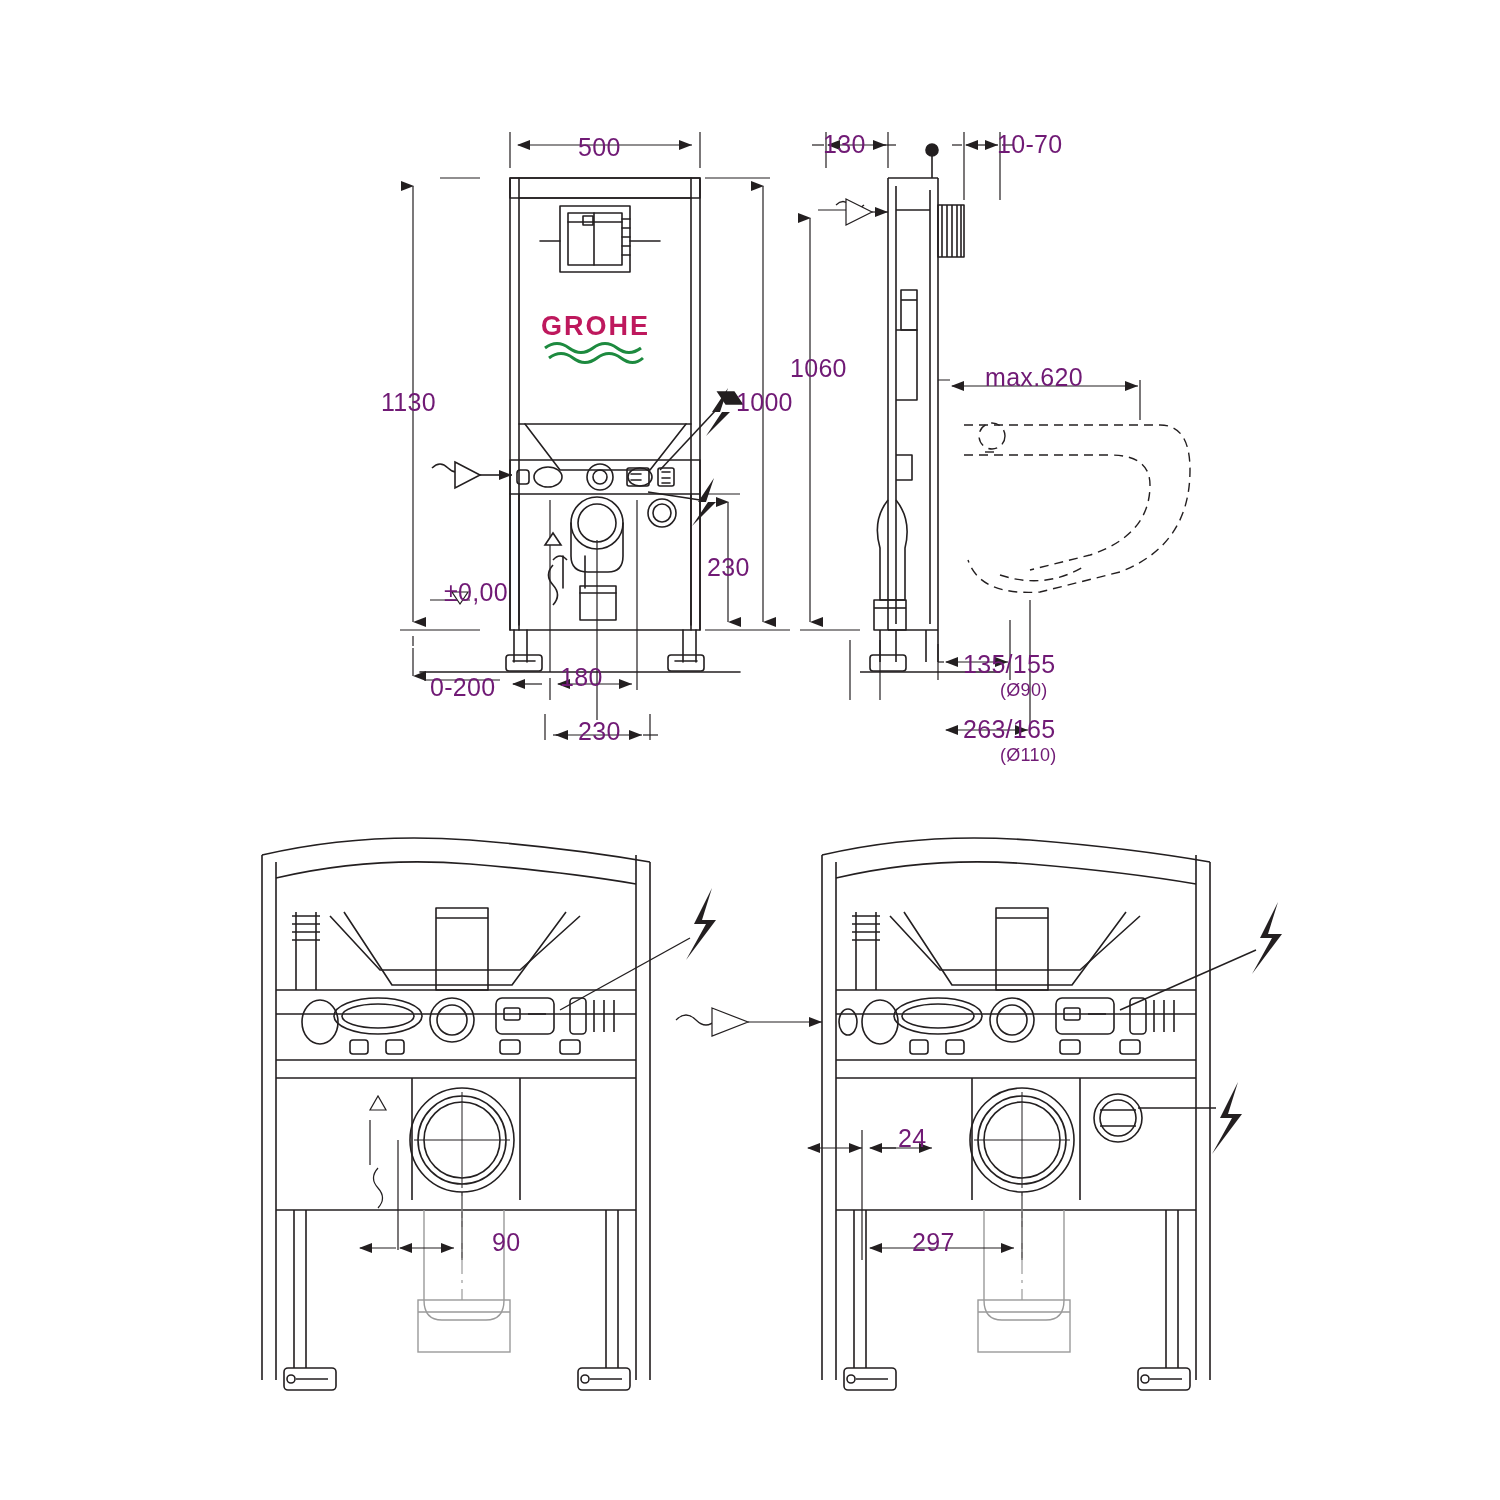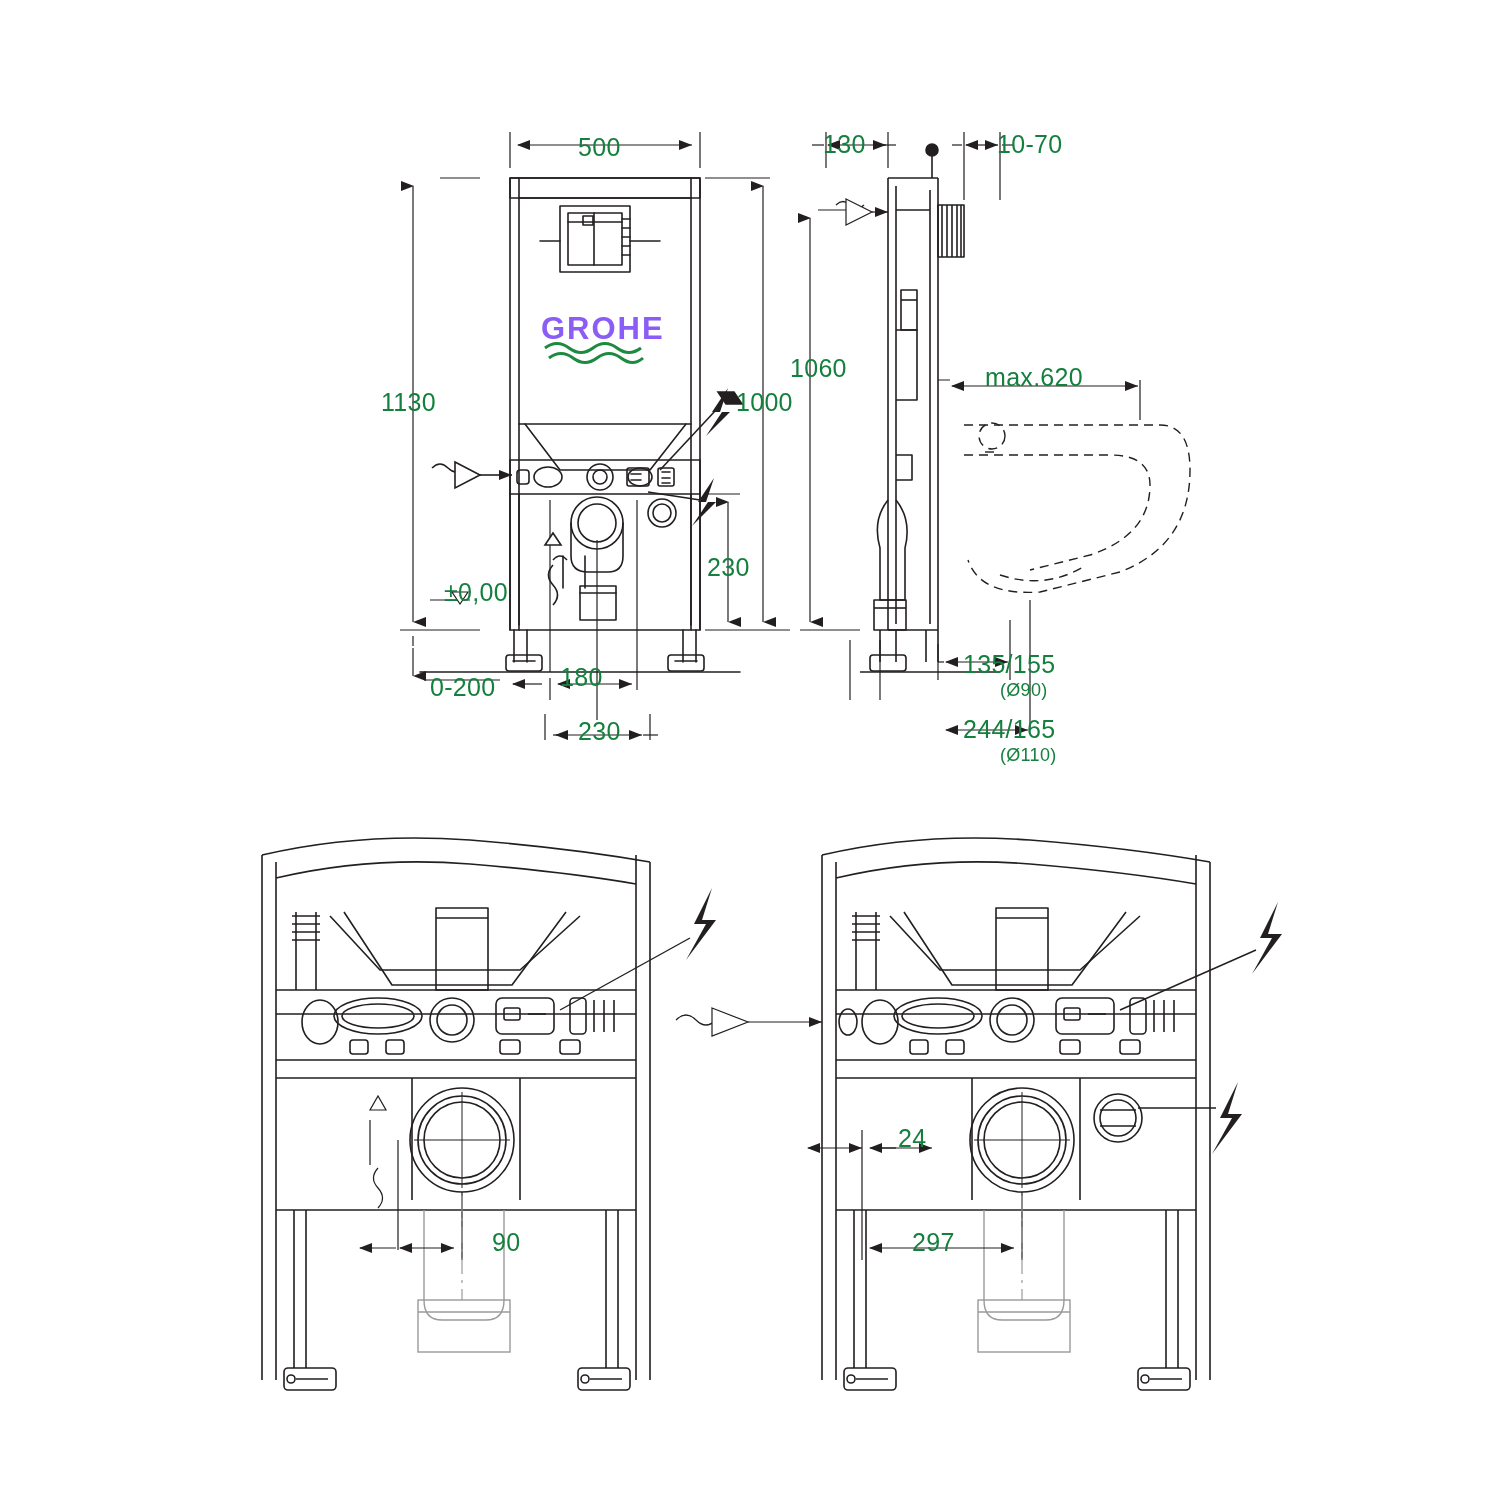--- a/index.html
+++ b/index.html
@@ -23,33 +23,33 @@
     position: absolute;
     left: 0;
     top: 0;
     width: 1500px;
     height: 1500px;
   }
   .lbl {
     position: absolute;
     font-family: "Liberation Sans", sans-serif;
     font-size: 25px;
-    color: #15803d;
+    color: #701a75;
     white-space: nowrap;
     letter-spacing: 0.3px;
   }
   .lbl.small {
     font-size: 18px;
   }
   .brand {
     position: absolute;
-    color: #8b5cf6;
+    color: #be185d;
     font-family: "Liberation Sans", sans-serif;
     font-weight: bold;
-    font-size: 31px;
+    font-size: 27px;
     letter-spacing: 2px;
     white-space: nowrap;
   }
 </style>
 </head>
 <body>
 
 <div id="sheet">
 
   <svg class="draw" viewBox="0 0 1500 1500">
@@ -354,20 +354,20 @@
   <div class="lbl" style="left:430px; top:673px;">0-200</div>
   <div class="lbl" style="left:560px; top:663px;">180</div>
   <div class="lbl" style="left:578px; top:717px;">230</div>
 
   <div class="lbl" style="left:823px; top:130px;">130</div>
   <div class="lbl" style="left:985px; top:130px;margin-left:12px;">10-70</div>
   <div class="lbl" style="left:790px; top:354px;text-align:right;">1060</div>
   <div class="lbl" style="left:985px; top:363px;">max.620</div>
   <div class="lbl" style="left:963px; top:650px;">135/155</div>
   <div class="lbl small" style="left:1000px; top:680px;">(Ø90)</div>
-  <div class="lbl" style="left:963px; top:715px;">244/165</div>
+  <div class="lbl" style="left:963px; top:715px;">263/165</div>
   <div class="lbl small" style="left:1000px; top:745px;">(Ø110)</div>
 
   <div class="lbl" style="left:492px; top:1228px;">90</div>
   <div class="lbl" style="left:898px; top:1124px;">24</div>
   <div class="lbl" style="left:912px; top:1228px;">297</div>
 
 </div>
 
 </body></html>

